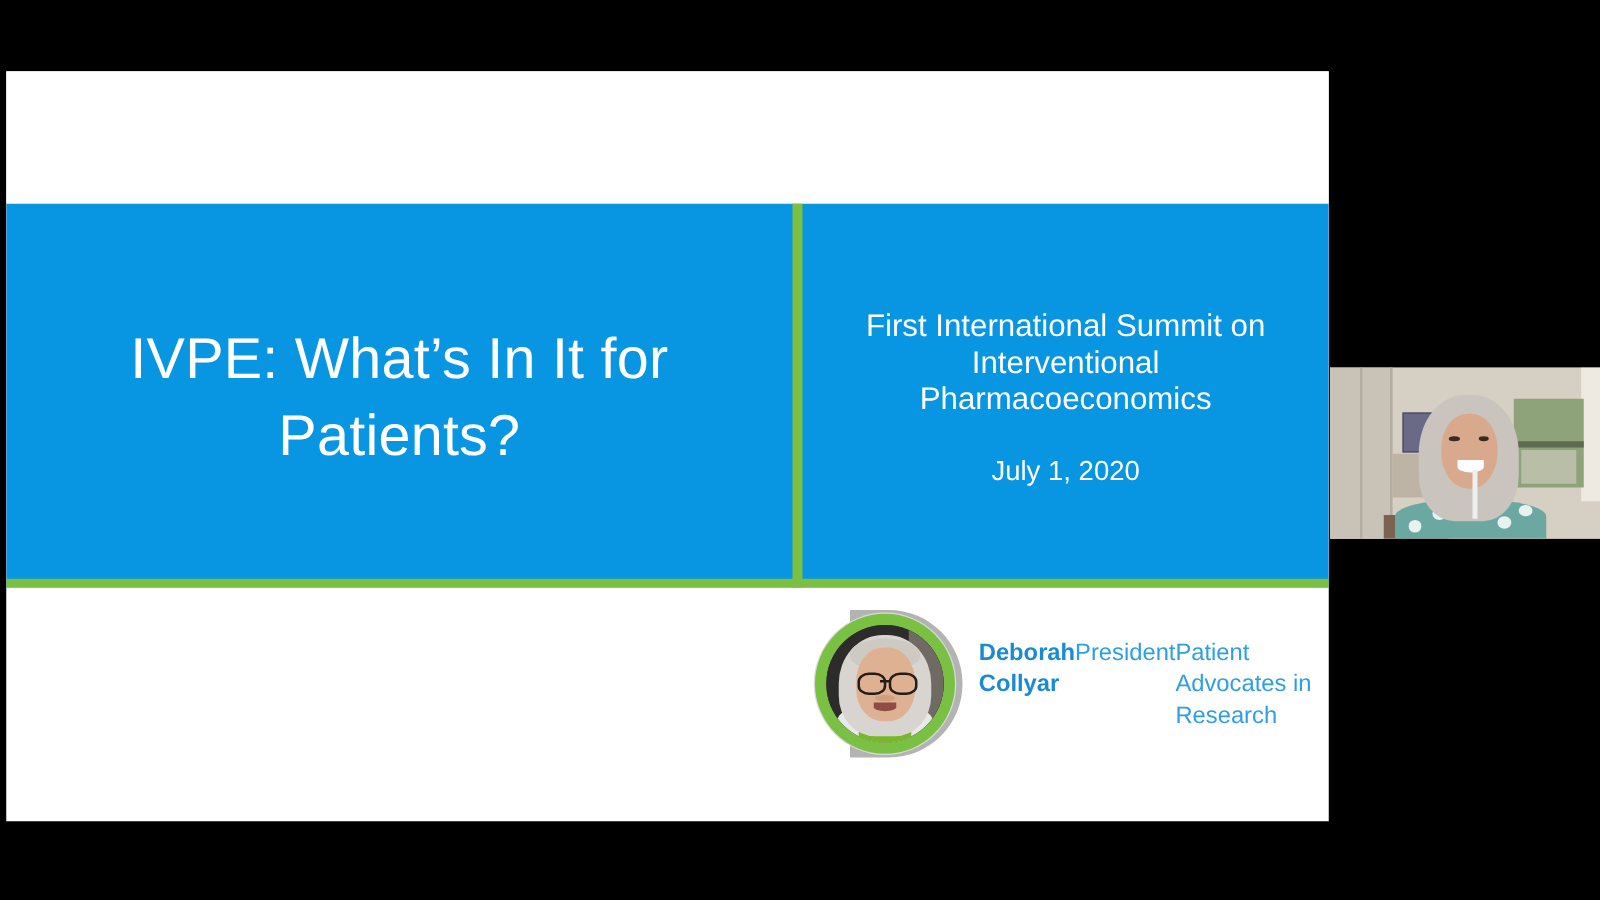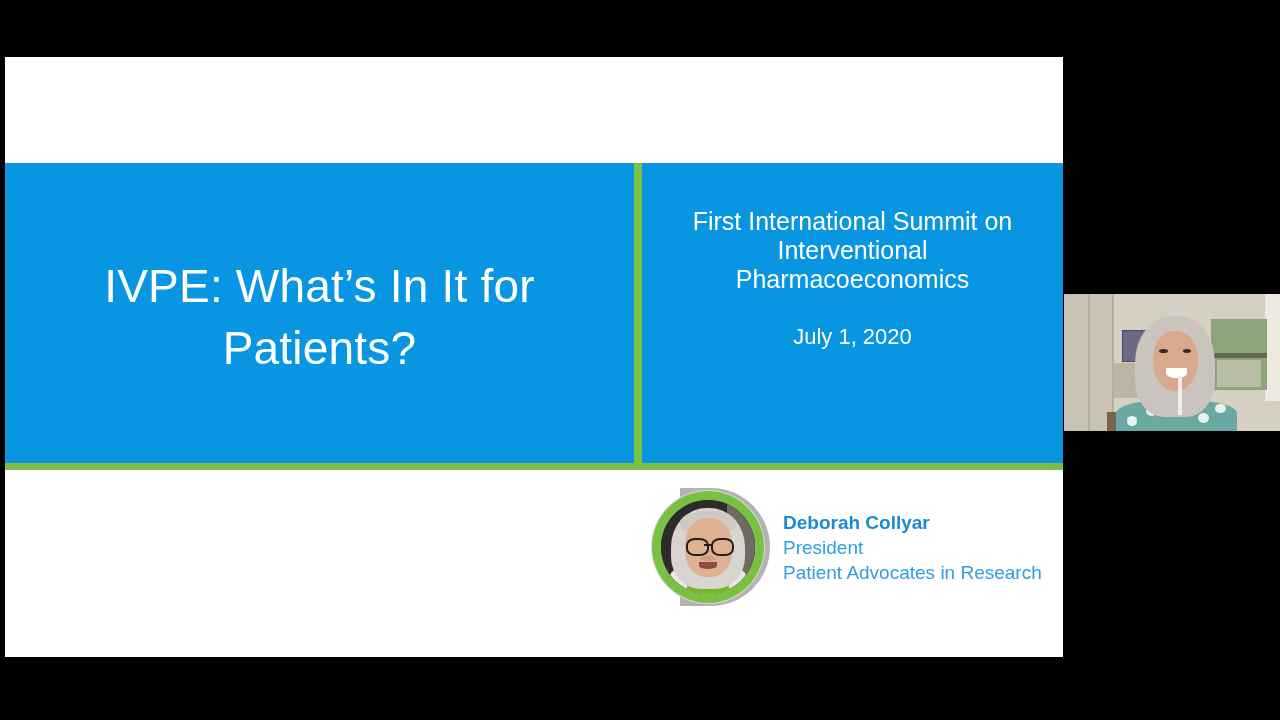--- a/index.html
+++ b/index.html
@@ -91,21 +91,21 @@
   #info-pane {
     position: absolute;
     left: 637px;
     top: 106px;
     width: 421px;
     height: 307px;
     display: flex;
     flex-direction: column;
     align-items: center;
     justify-content: flex-start;
-    padding-top: 44px;
+    padding-top: 84px;
     box-sizing: border-box;
   }
 
   #summit-name {
     color: #ffffff;
     font-size: 25px;
     line-height: 29px;
     font-weight: 400;
     text-align: center;
     width: 360px;
@@ -178,21 +178,20 @@
   .p-fringe  { position:absolute; left:20%; top:12%; width:60%; height:26%; background:#cdc9c3; border-radius:50% 50% 40% 40%; }
   .p-glassL  { position:absolute; left:27%; top:41%; width:20%; height:15%; border:2.5px solid #241d19; border-radius:40%; }
   .p-glassR  { position:absolute; left:53%; top:41%; width:20%; height:15%; border:2.5px solid #241d19; border-radius:40%; }
   .p-bridge  { position:absolute; left:46%; top:47%; width:8%;  height:2.5px; background:#241d19; }
   .p-mouth   { position:absolute; left:40%; top:67%; width:20%; height:7%;  background:#8f4c47; border-radius:0 0 50% 50%; }
   .p-chin    { position:absolute; left:42%; top:60%; width:16%; height:5%;  background:#cf9f82; border-radius:50%; }
 
   #speaker-text {
     margin-left: 13px;
     display: flex;
-    flex-direction: column;
     justify-content: center;
   }
 
   #speaker-name {
     color: #1a8ad4;
     font-size: 19px;
     font-weight: bold;
     line-height: 25px;
   }
 

